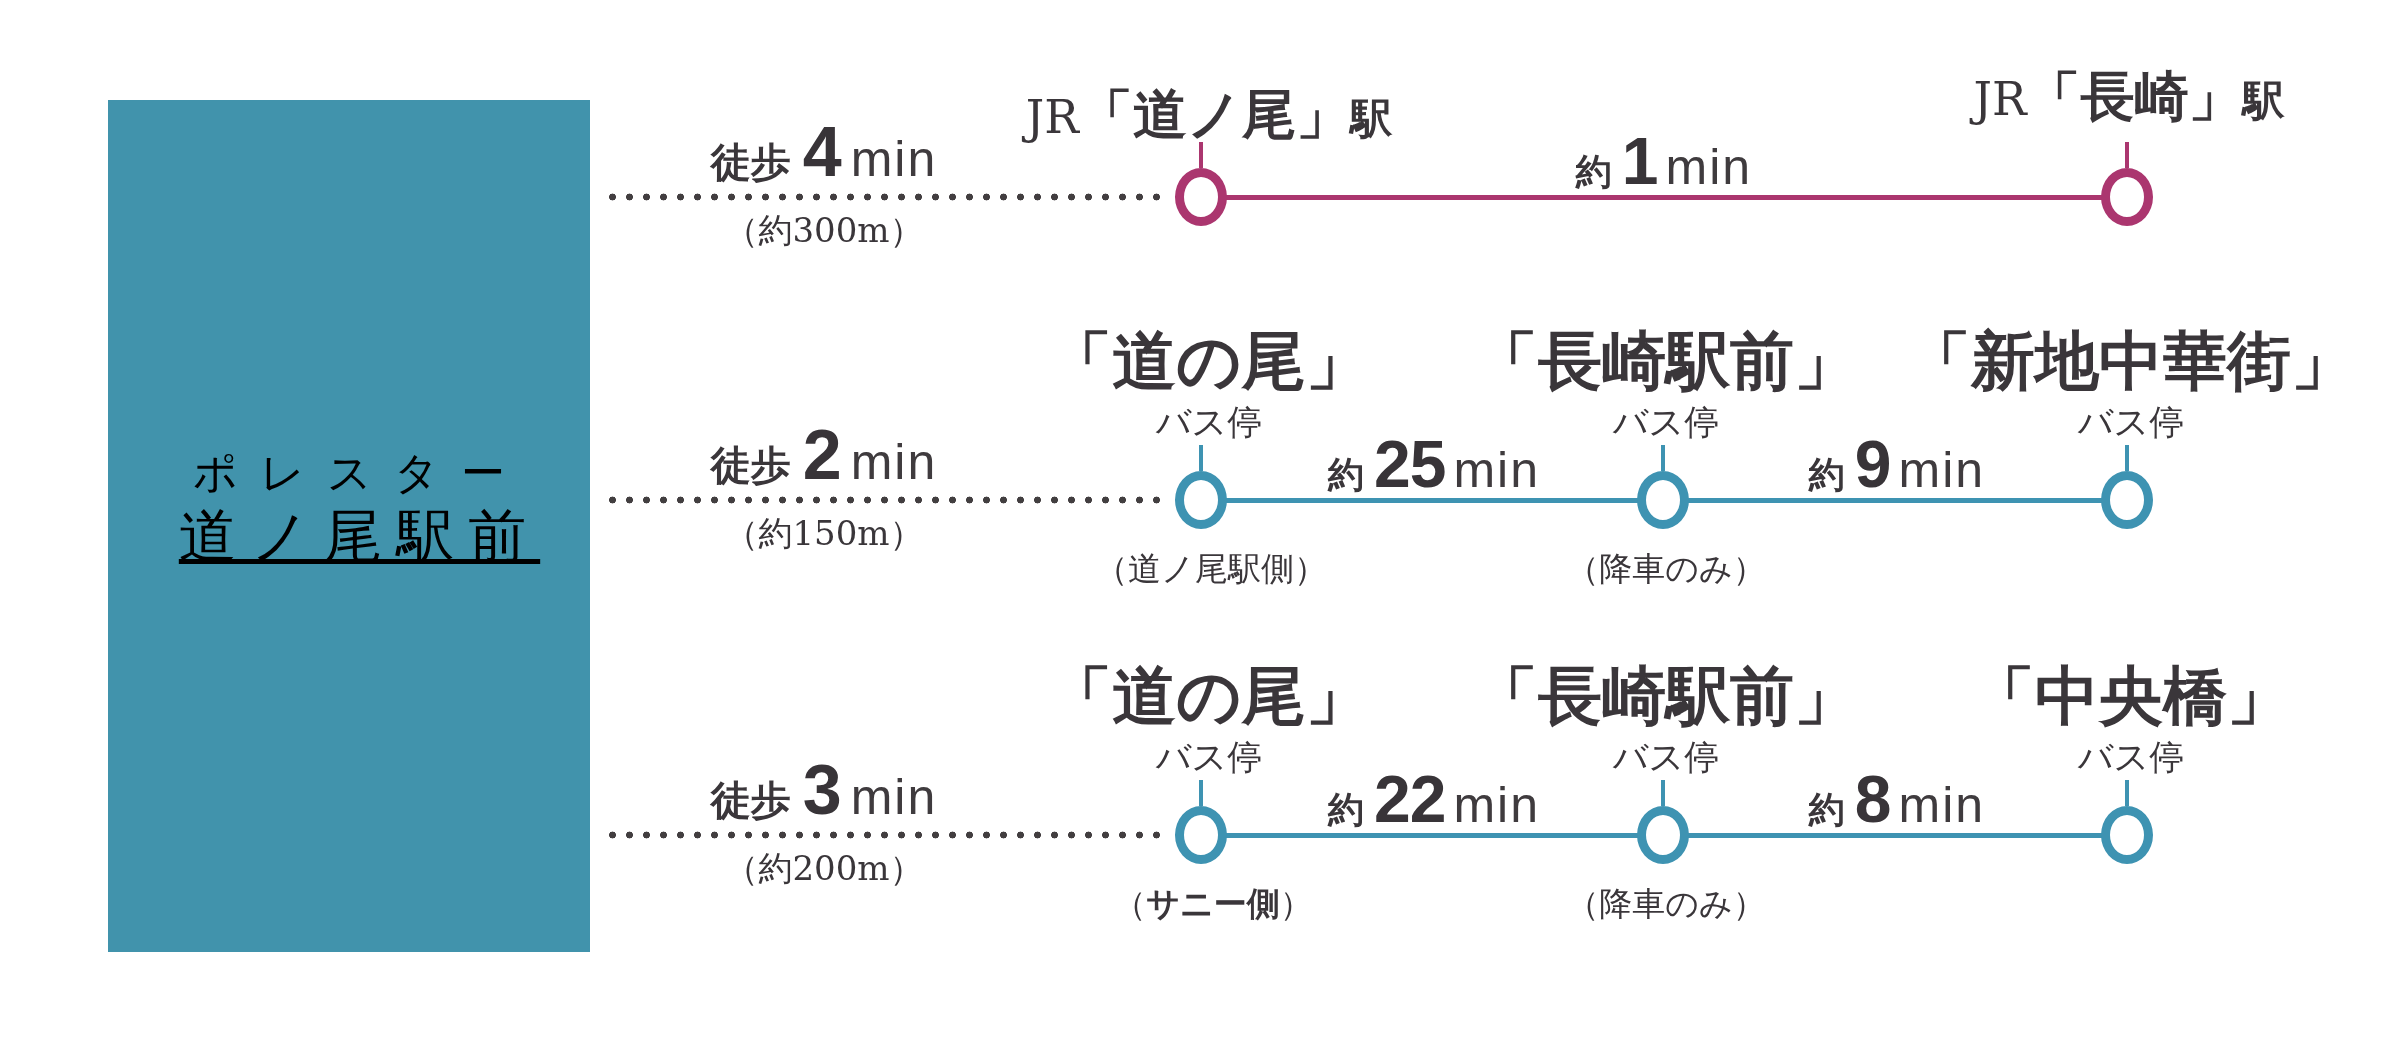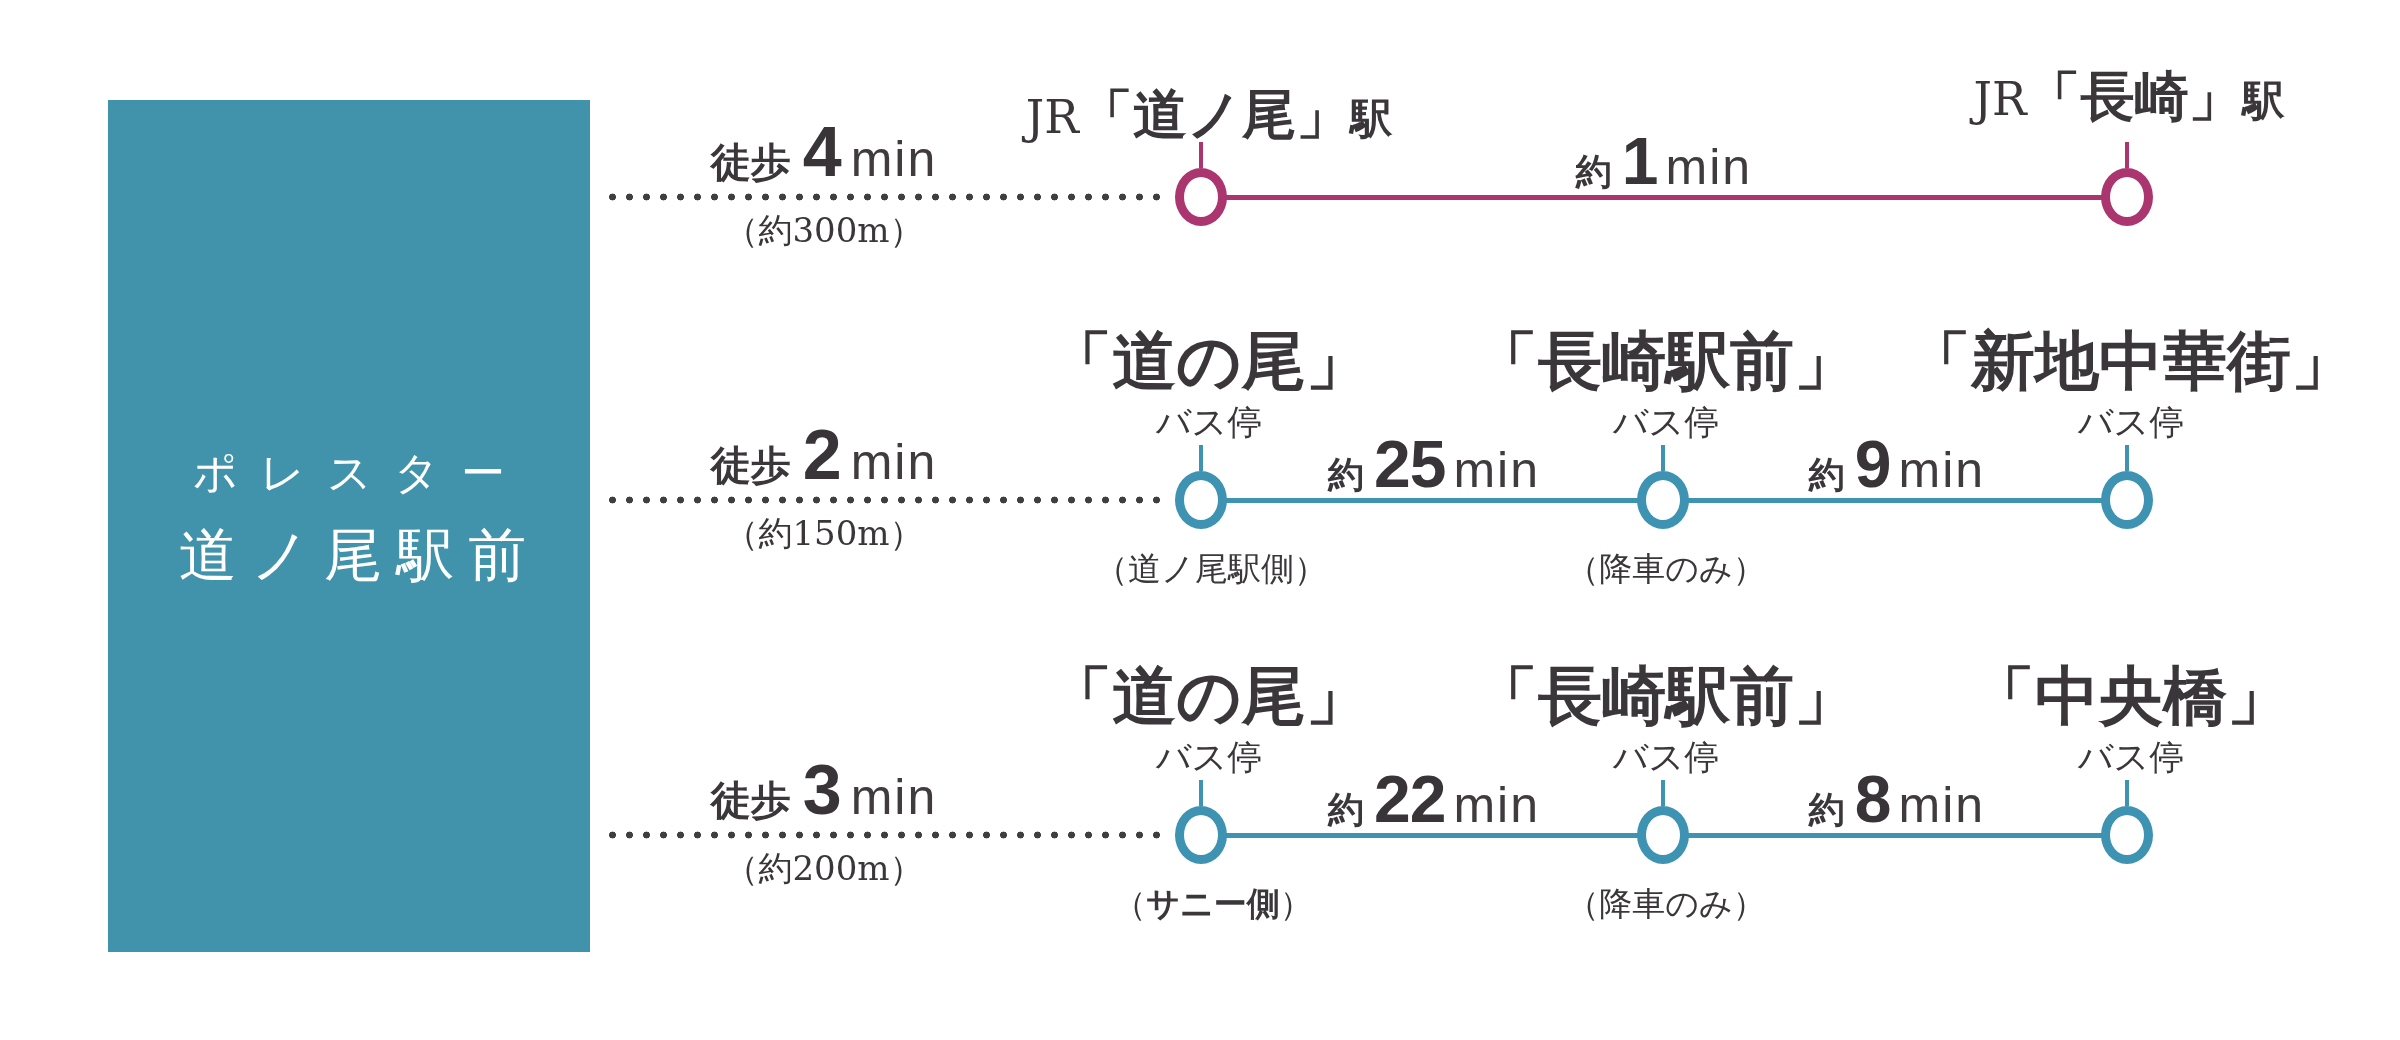--- a/index.html
+++ b/index.html
@@ -20,27 +20,27 @@
   .prop-box{
     position:absolute;
     left:108px; top:100px;
     width:482px; height:852px;
     background:#4193ac;
   }
   .prop-line{
     position:absolute;
     width:100%;
     text-align:center;
-    color:#ffffff;
+    color:#000000;
     font-family:var(--serif);
     line-height:1;
     white-space:nowrap;
   }
   .prop-line1{ top:351px; font-size:44px; letter-spacing:22px; padding-left:22px; box-sizing:border-box;}
-  .prop-line2{ top:426px; font-size:58px; letter-spacing:14px; padding-left:21px; box-sizing:border-box;}
+  .prop-line2{ top:407px; font-size:58px; letter-spacing:14px; padding-left:21px; box-sizing:border-box;text-decoration:underline;}
 
   
   .dotline{
     position:absolute;
     height:8px;
     background-image:radial-gradient(circle, #423e40 3.2px, transparent 3.7px);
     background-size:17px 8px;
     background-repeat:repeat-x;
     background-position:left center;
     z-index:1;

